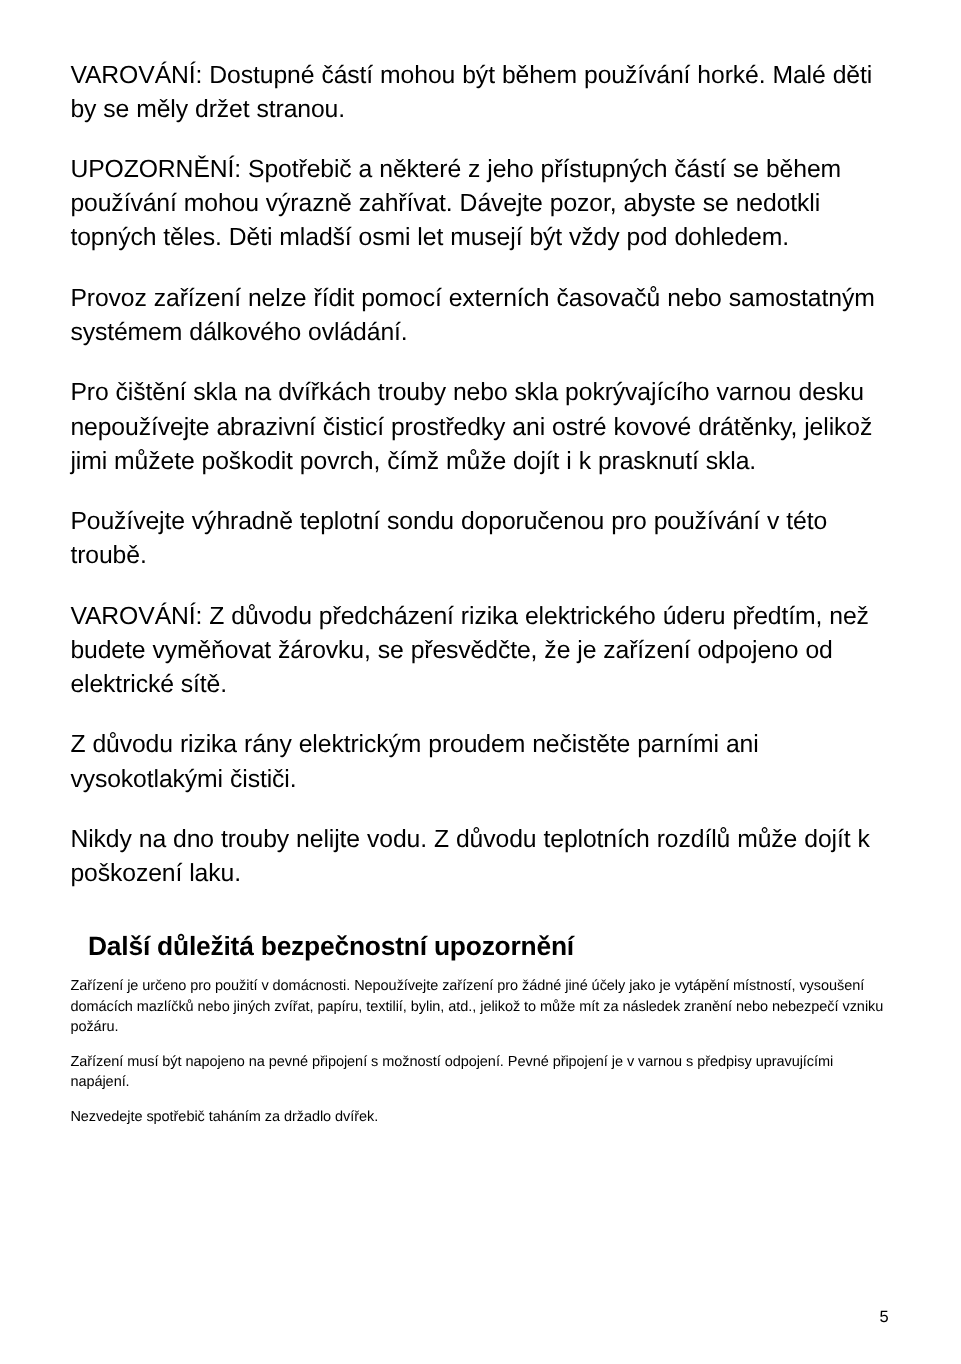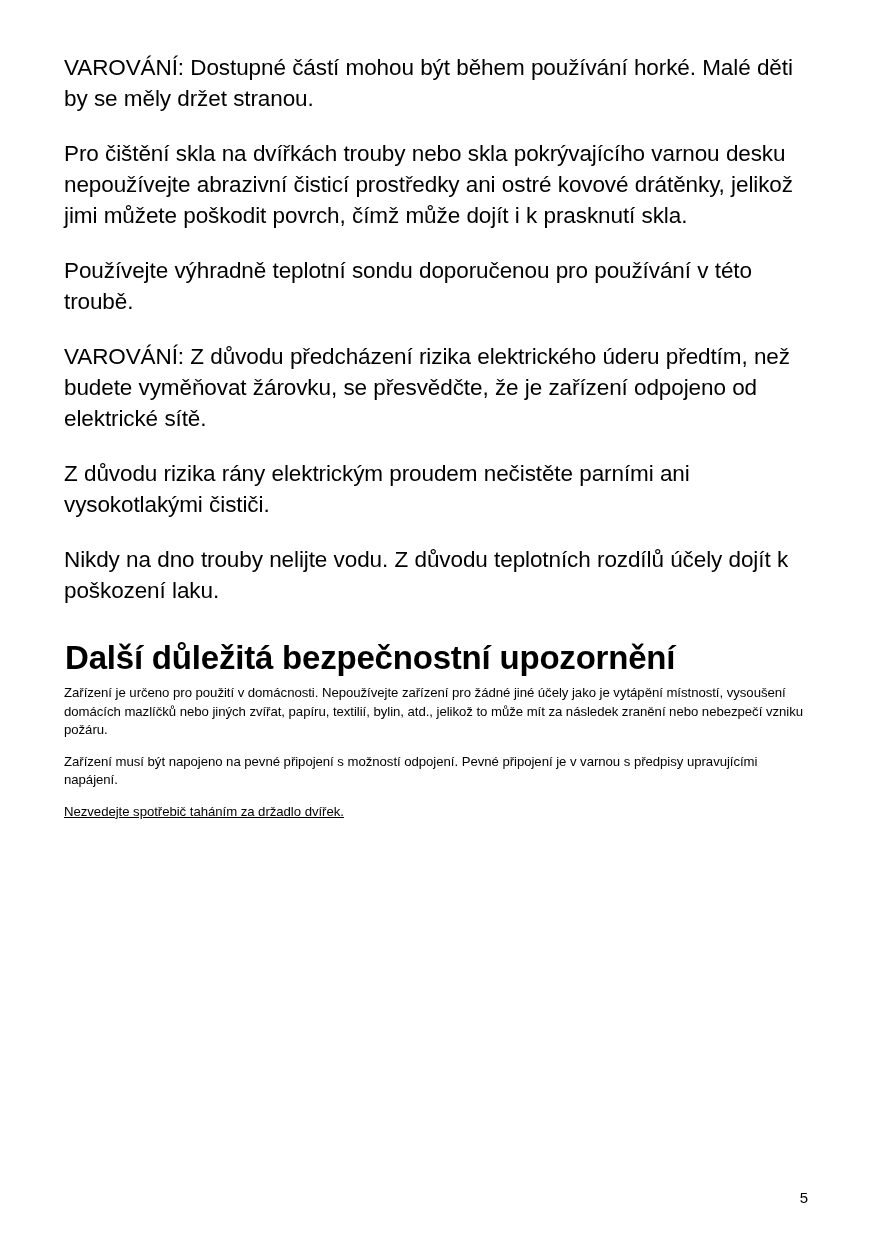--- a/index.html
+++ b/index.html
@@ -31,56 +31,57 @@
     font-size: 22.5px;
     line-height: 31px;
     margin: 0 0 24px 0;
     letter-spacing: -0.1px;
     word-spacing: 0.2px;
   }
   p.warn:last-of-type {
     margin-bottom: 0;
   }
   h2.section-title {
-    font-size: 33px;
+    font-size: 24px;
     font-weight: bold;
     line-height: 32px;
-    margin: 36px 0 10px 1px;
+    margin: 36px 0 10px 16px;
     letter-spacing: -0.2px;
   }
   p.small {
     font-size: 13.2px;
     line-height: 18.5px;
     margin: 2px 0 13px 0;
     letter-spacing: -0.05px;
   }
   p.small:last-child {
     margin-bottom: 0;
-    text-decoration: underline;
   }
   .page-number {
     position: absolute;
     right: 66px;
     bottom: 33px;
     font-size: 15px;
     line-height: 18px;
   }
 </style>
 </head>
 <body>
 
 <div class="page">
   <div class="content">
 
     <p class="warn">VAROVÁNÍ: Dostupné částí mohou být během používání horké. Malé děti by se měly držet stranou.</p>
+    <p class="warn">UPOZORNĚNÍ: Spotřebič a některé z jeho přístupných částí se během používání mohou výrazně zahřívat. Dávejte pozor, abyste se nedotkli topných těles. Děti mladší osmi let musejí být vždy pod dohledem.</p>
+    <p class="warn">Provoz zařízení nelze řídit pomocí externích časovačů nebo samostatným systémem dálkového ovládání.</p>
     <p class="warn">Pro čištění skla na dvířkách trouby nebo skla pokrývajícího varnou desku nepoužívejte abrazivní čisticí prostředky ani ostré kovové drátěnky, jelikož jimi můžete poškodit povrch, čímž může dojít i k prasknutí skla.</p>
     <p class="warn">Používejte výhradně teplotní sondu doporučenou pro používání v této troubě.</p>
     <p class="warn">VAROVÁNÍ: Z důvodu předcházení rizika elektrického úderu předtím, než budete vyměňovat žárovku, se přesvědčte, že je zařízení odpojeno od elektrické sítě.</p>
     <p class="warn">Z důvodu rizika rány elektrickým proudem nečistěte parními ani vysokotlakými čističi.</p>
-    <p class="warn">Nikdy na dno trouby nelijte vodu. Z důvodu teplotních rozdílů účely dojít k poškození laku.</p>
+    <p class="warn">Nikdy na dno trouby nelijte vodu. Z důvodu teplotních rozdílů může dojít k poškození laku.</p>
 
     <h2 class="section-title">Další důležitá bezpečnostní upozornění</h2>
 
     <p class="small">Zařízení je určeno pro použití v domácnosti. Nepoužívejte zařízení pro žádné jiné účely jako je vytápění místností, vysoušení domácích mazlíčků nebo jiných zvířat, papíru, textilií, bylin, atd., jelikož to může mít za následek zranění nebo nebezpečí vzniku požáru.</p>
     <p class="small">Zařízení musí být napojeno na pevné připojení s možností odpojení. Pevné připojení je v varnou s předpisy upravujícími napájení.</p>
     <p class="small">Nezvedejte spotřebič taháním za držadlo dvířek.</p>
 
   </div>
 
   <div class="page-number">5</div>

